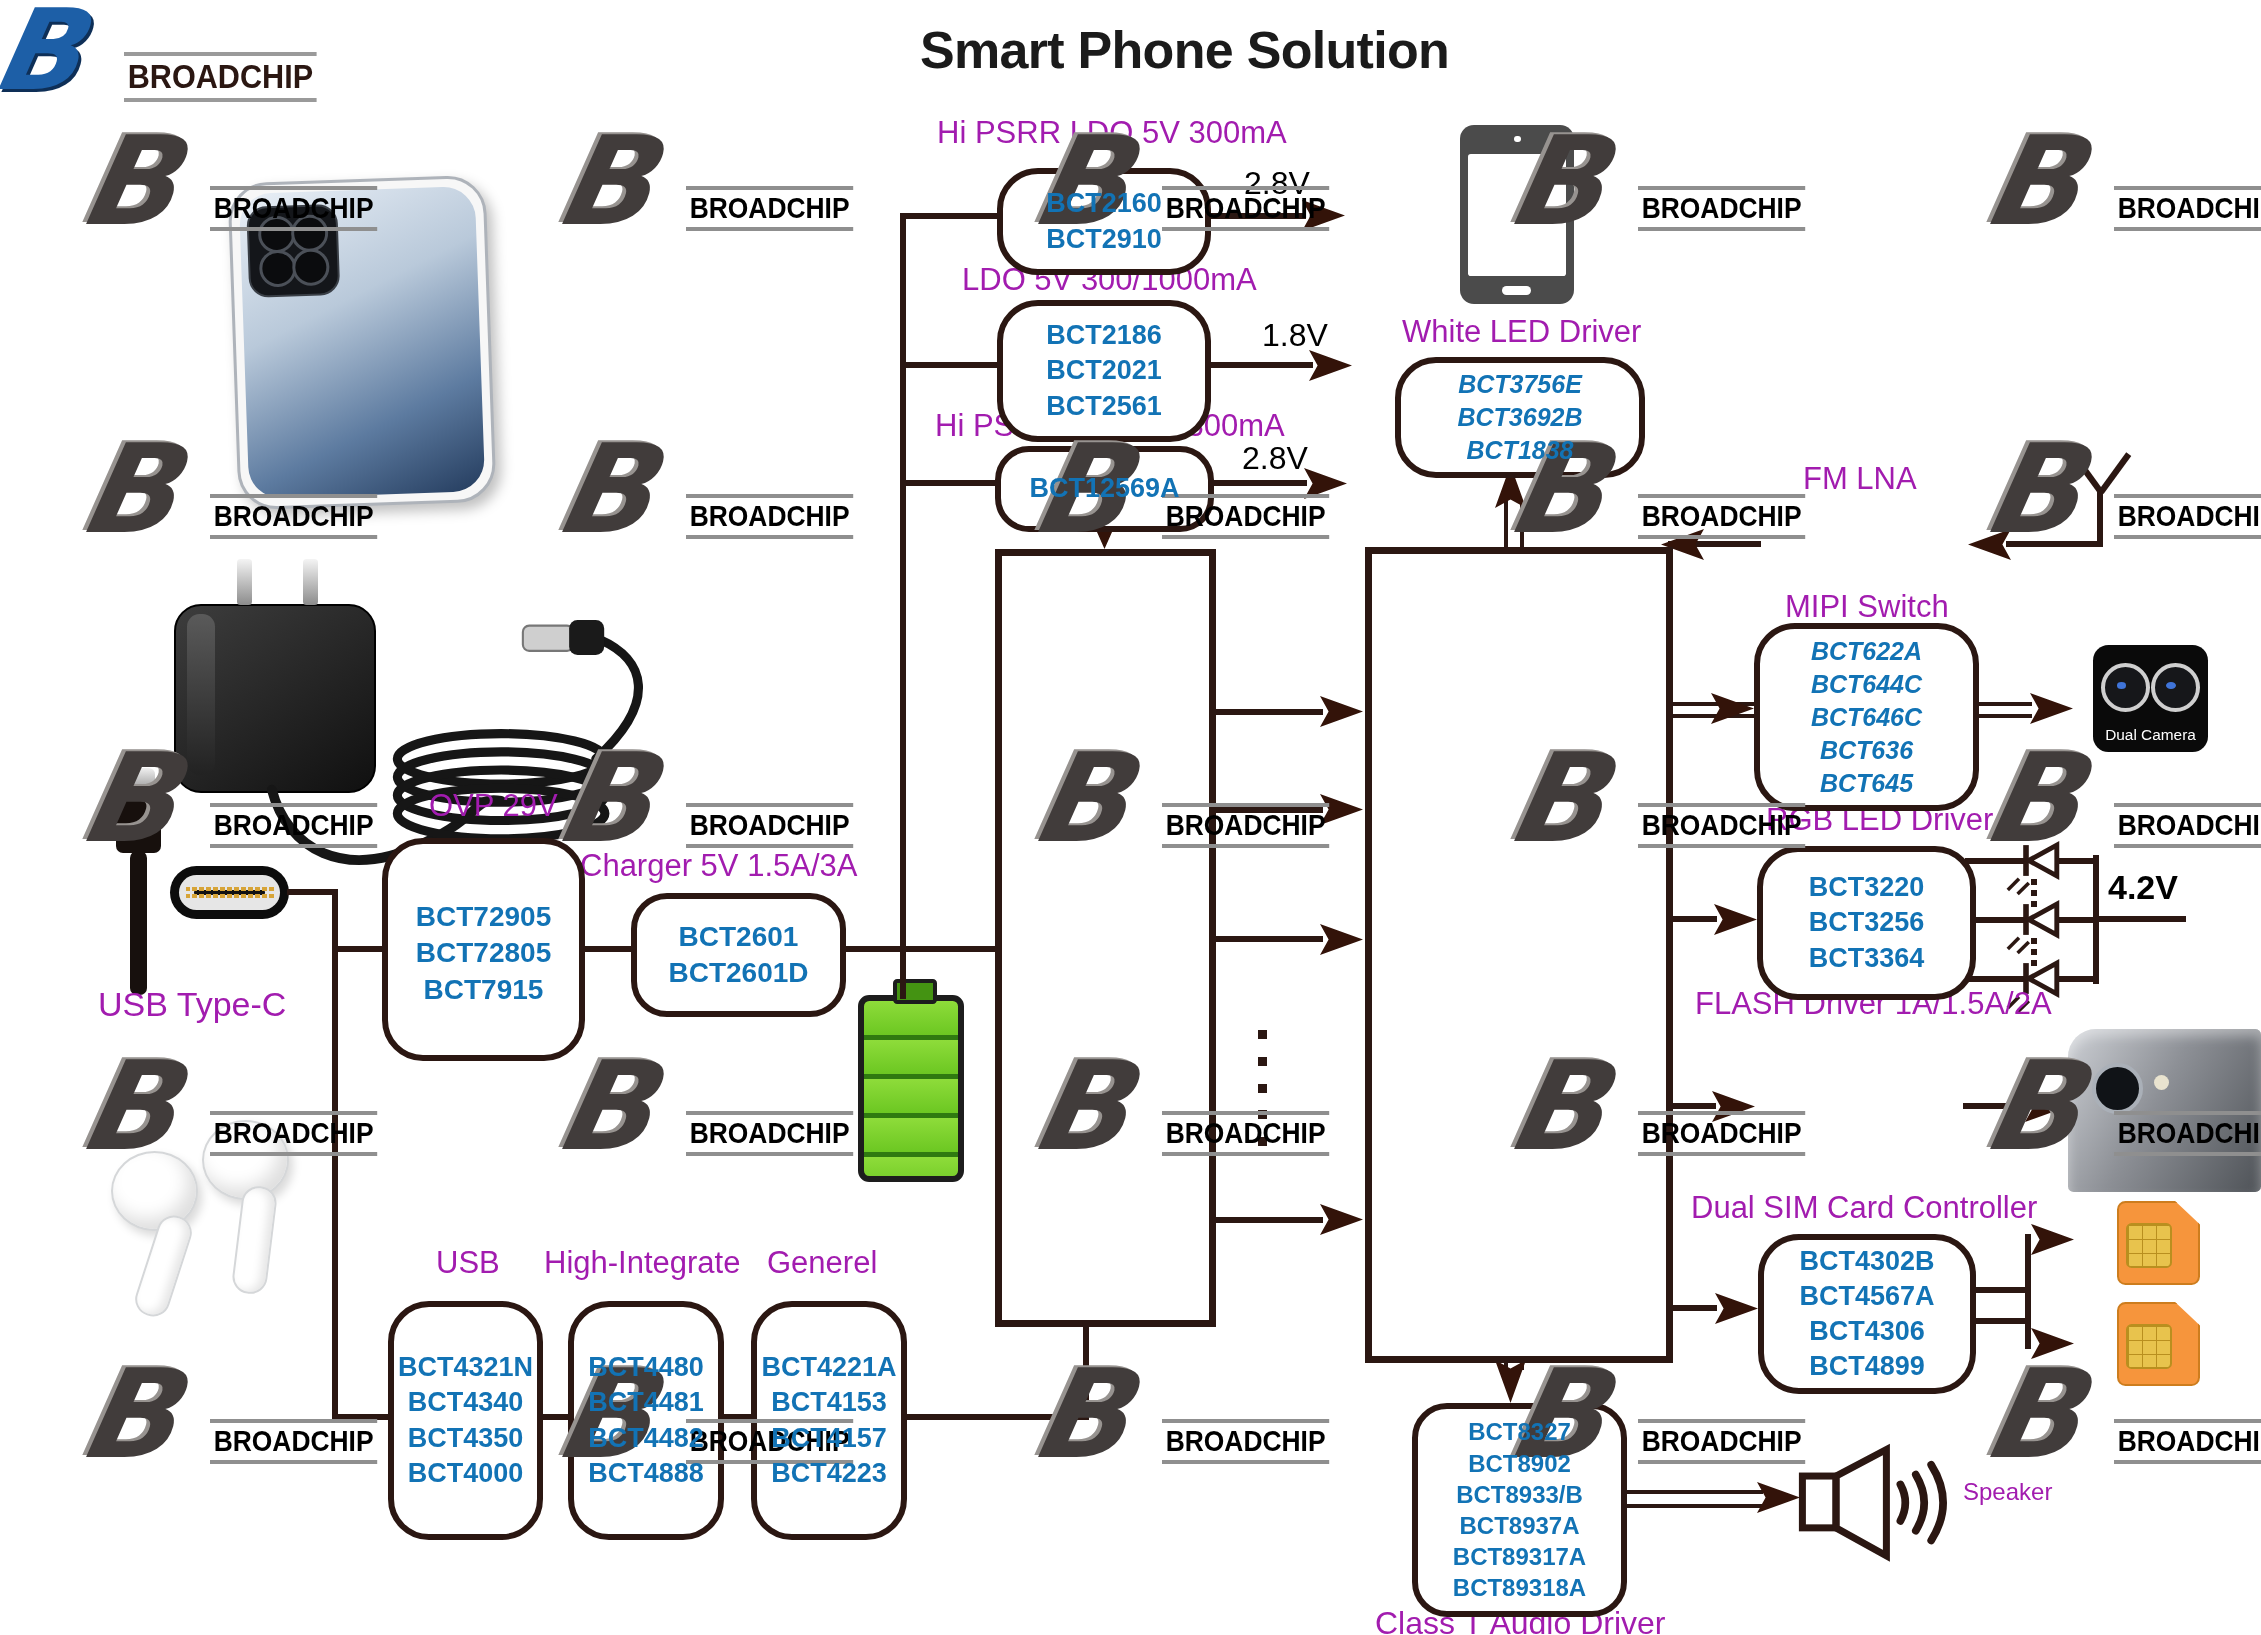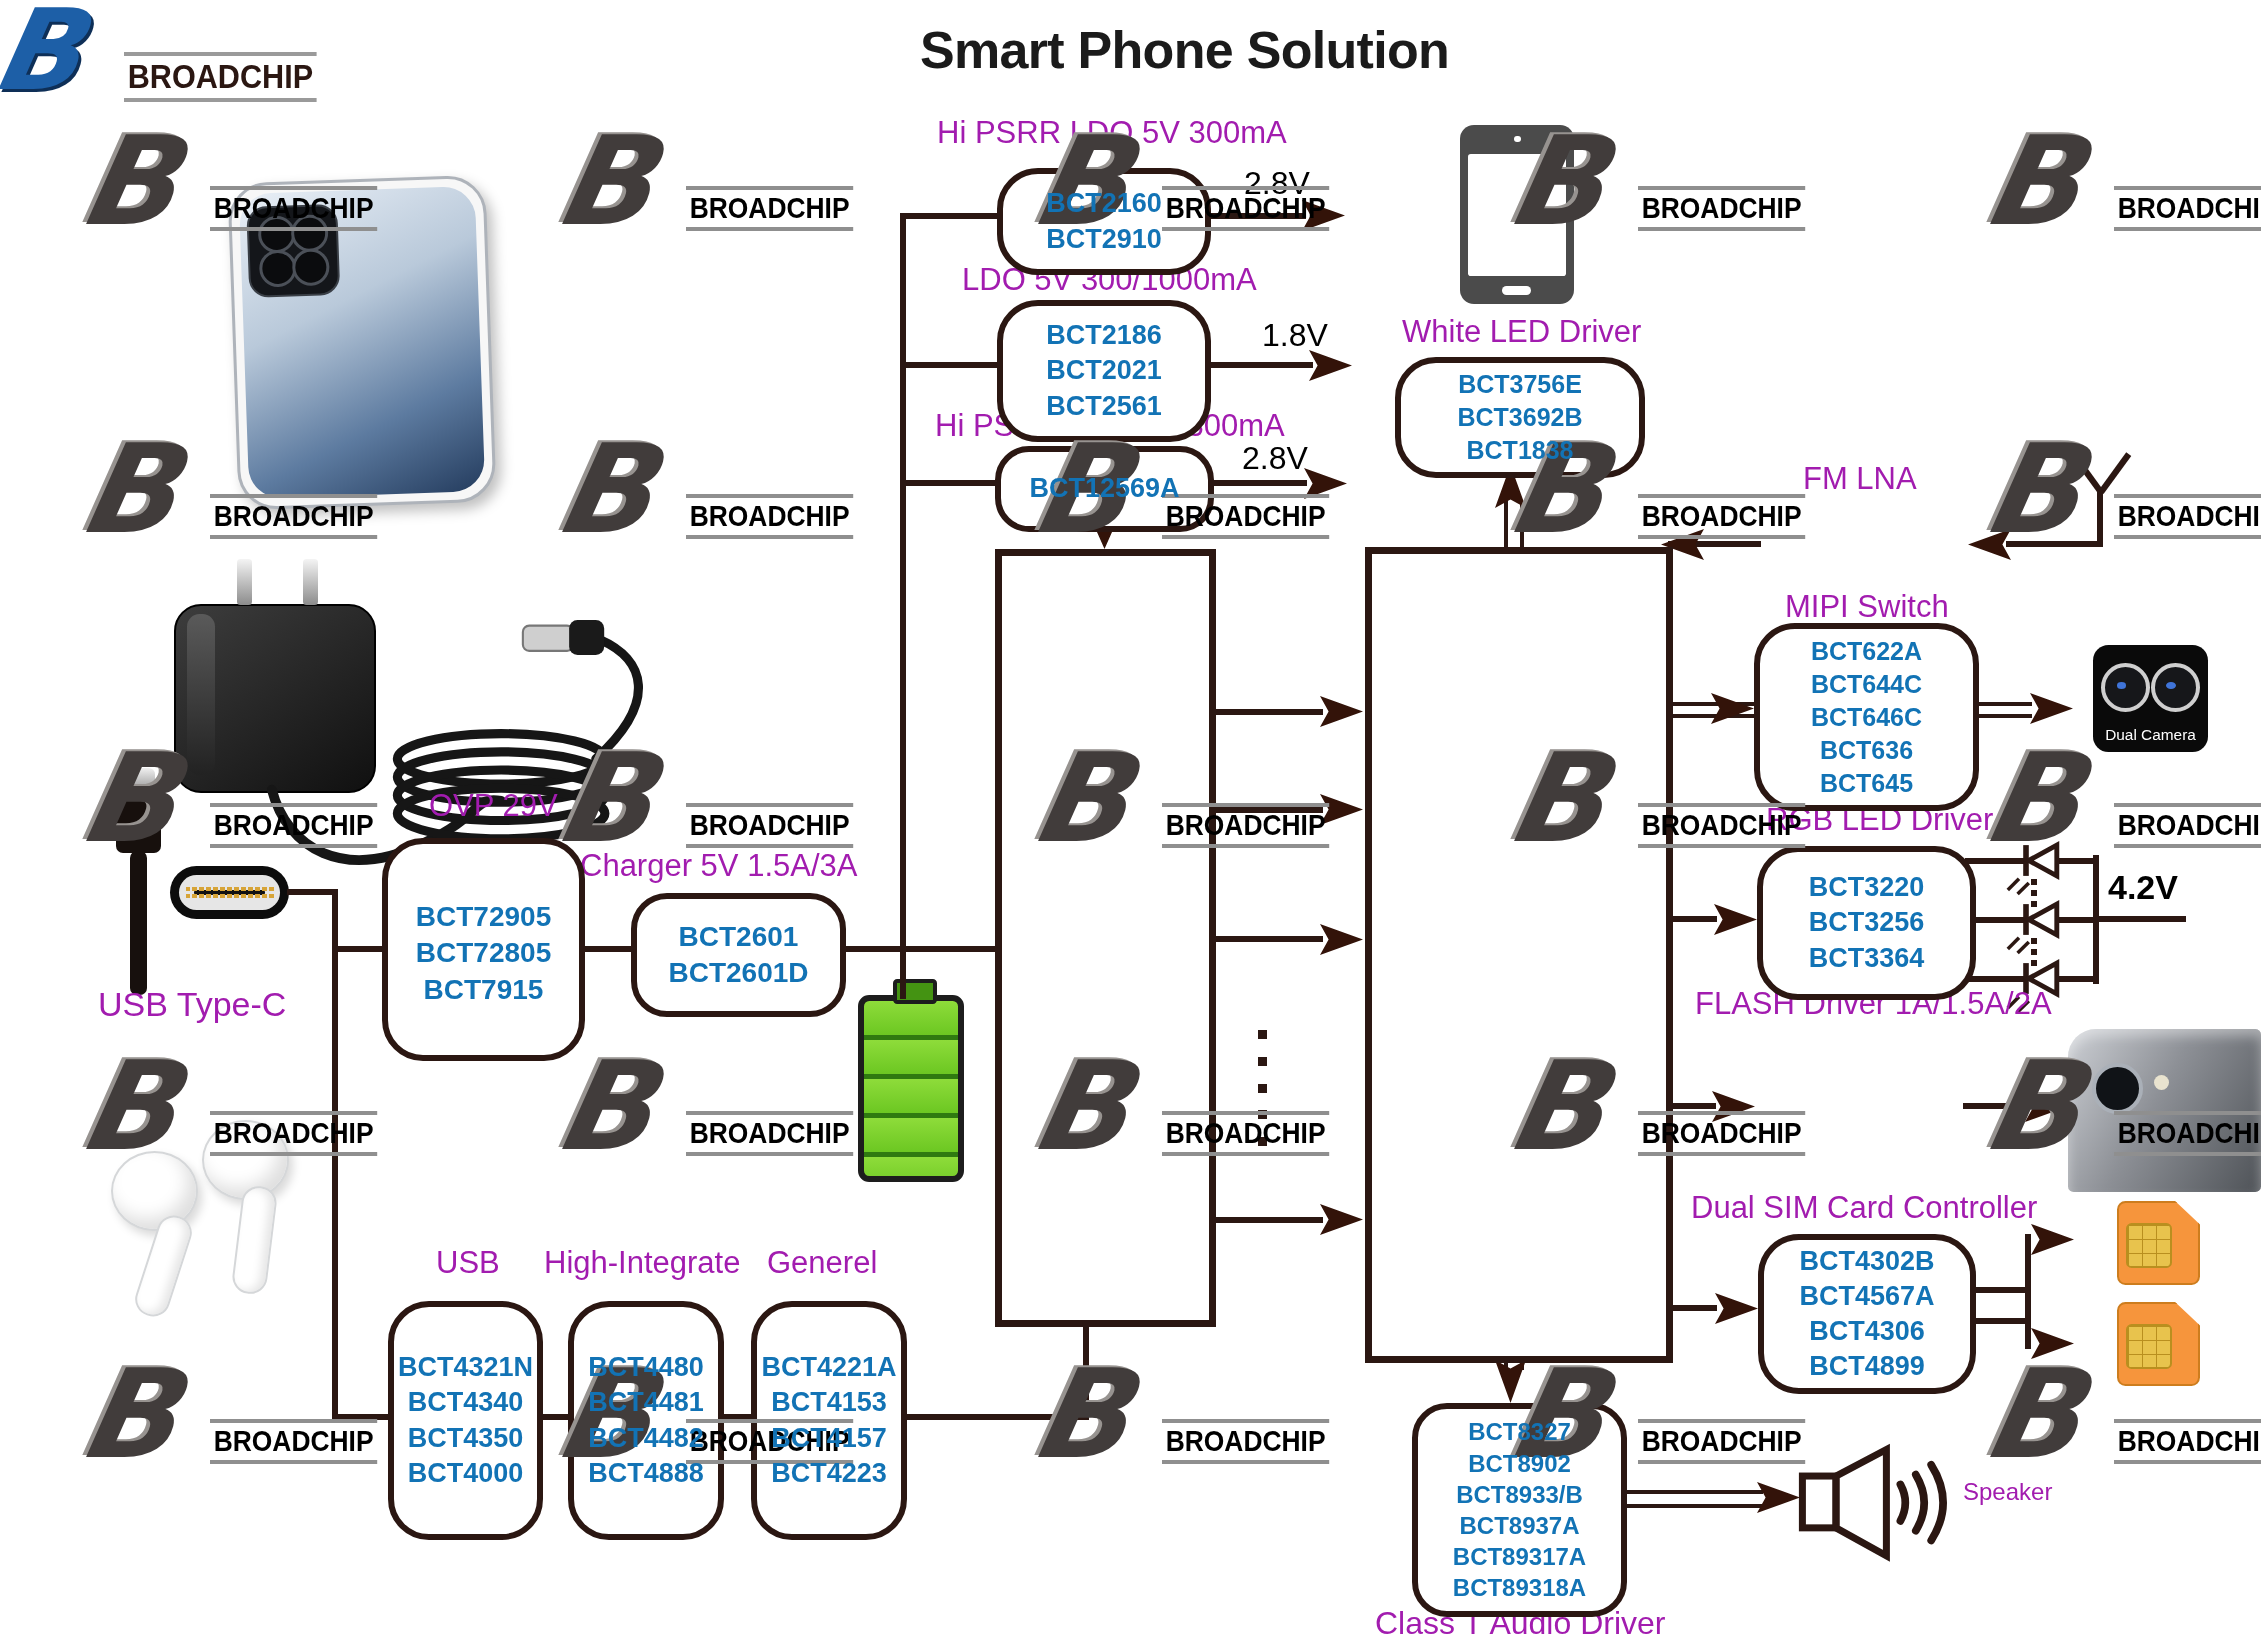--- a/index.html
+++ b/index.html
@@ -4,21 +4,21 @@
 <style>
   html,body{margin:0;padding:0;background:#fff;}
   #stage{position:relative;width:2261px;height:1636px;background:#fff;overflow:hidden;
          font-family:"Liberation Sans",sans-serif;color:#000;}
   
   .box{position:absolute;background:#fff;border:6.3px solid #2b1712;border-radius:41px;
        display:flex;flex-direction:column;align-items:center;justify-content:center;text-align:center;}
   .bigbox{border-radius:0;border-width:7px;}
   .chip{position:relative;z-index:10;font-weight:bold;color:#1273b5;font-size:28px;line-height:1.3;white-space:nowrap;}
   .f38 .chip{font-size:27px;}
-  .f36 .chip{font-size:25px;line-height:1.32;}
+  .f36 .chip{font-size:25px;line-height:1.32;font-style:italic;}
   .f34 .chip{font-size:24px;line-height:1.3;}
   .lbl{position:absolute;font-size:31px;color:#a21caf;white-space:nowrap;}
   .volt{position:absolute;font-size:32px;color:#000;white-space:nowrap;}
   .ctr{text-align:center;}
   .hl{position:absolute;height:6.3px;background:#2b1712;}
   .vl{position:absolute;width:6.3px;background:#2b1712;}
   .thin{height:3.5px;}
   .thinv{width:3.5px;}
   .arr{position:absolute;background:#331309;width:43px;height:31px;}
   .arr.r{clip-path:polygon(0 0,100% 50%,0 100%,20% 50%);}

